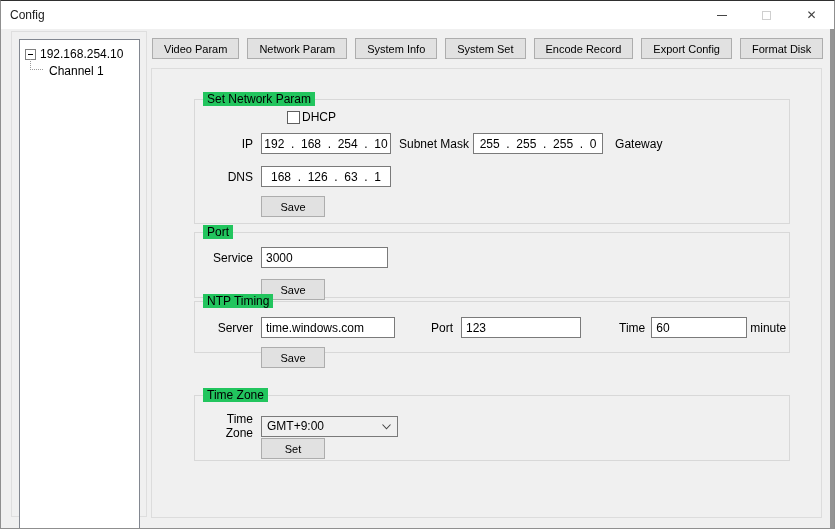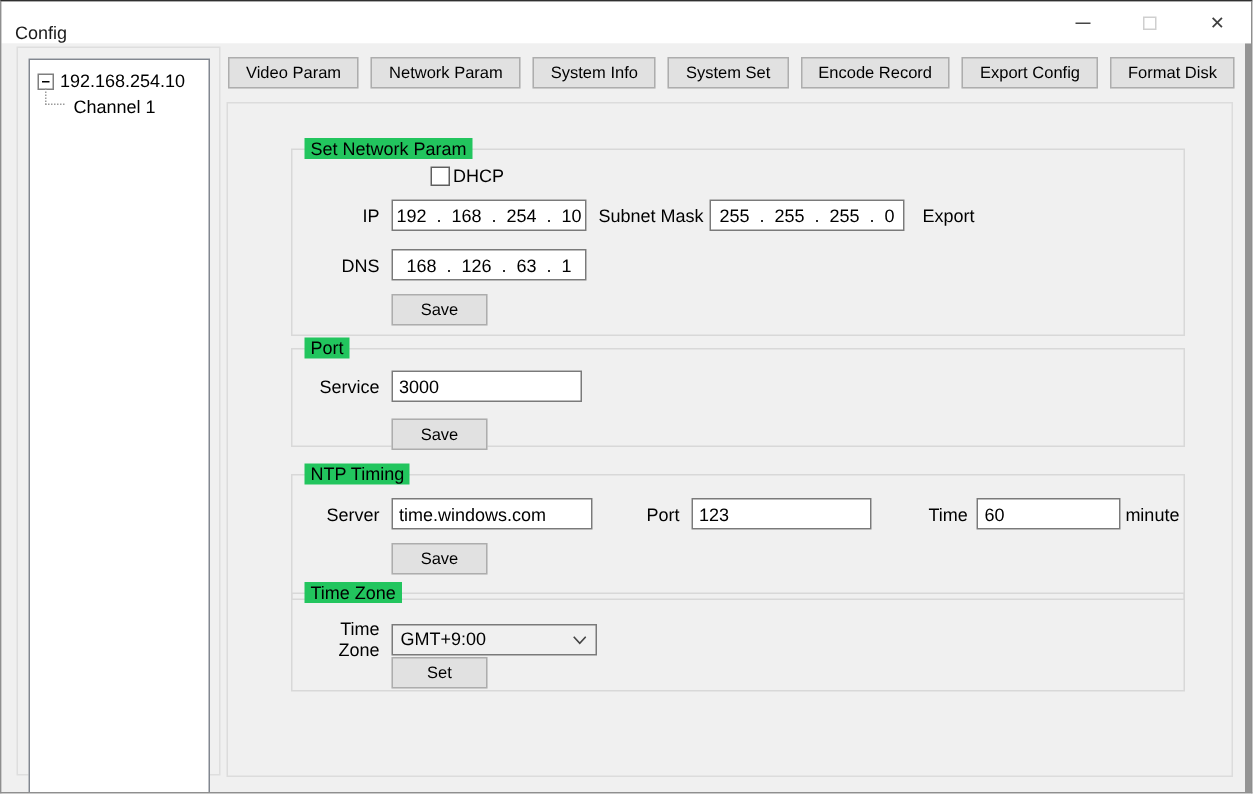--- a/index.html
+++ b/index.html
@@ -5,21 +5,21 @@
   * { margin:0; padding:0; box-sizing:border-box; }
   html,body { background:#cfcfcf; }
   body { font-family:"Liberation Sans","DejaVu Sans",sans-serif; font-size:12px; color:#000; }
 
   .window {
     position:relative; width:835px; height:529px; background:#f0f0f0;
     border:1px solid #8f8f8f; border-top:1px solid #2f2f2f; overflow:hidden;
   }
 
   
-  .titlebar { position:relative; height:28px; background:#ffffff; display:flex; align-items:flex-end; }
+  .titlebar { position:relative; height:28px; background:#ffffff; display:flex; align-items:center; }
   .titlebar .title { margin-left:9px; font-size:12px; color:#1a1a1a; }
   .tb-controls { position:absolute; right:0; top:0; height:28px; display:flex; }
   .ctrl { width:45px; height:28px; display:flex; align-items:center; justify-content:center; cursor:default; }
   .min-glyph { width:10px; height:1px; background:#464646; display:block; }
   .max-glyph { width:9px; height:9px; border:1px solid #cfcfcf; display:block; }
   .close-glyph { font-size:12px; color:#3f3f3f; line-height:1; }
 
   .bodyarea { position:relative; width:100%; height:501px; background:#f0f0f0; }
   .right-edge { position:absolute; right:0; top:0; width:4px; height:100%; background:#949494; }
 
@@ -41,21 +41,21 @@
          color:#000; height:21px; padding:0 11px; display:flex; align-items:center; justify-content:center; cursor:default; }
   .toolbar .btn { height:21px; }
 
   
   .main-panel { position:absolute; left:150px; top:39px; width:671px; height:450px; border:1px solid #dcdcdc; background:#f0f0f0; }
 
   .groupbox { position:absolute; left:42px; width:596px; border:1px solid #d8d8d8; }
   .legend { position:absolute; top:-8px; left:8px; background:#22c55e; padding:0 4px; font-size:12px; }
   .g-network { top:30px; height:125px; }
   .g-port    { top:163px; height:66px; }
-  .g-ntp     { top:247px; height:84px; }
+  .g-ntp     { top:232px; height:52px; }
   .g-tz      { top:326px; height:66px; }
 
   .row { position:absolute; left:8px; right:2px; display:flex; align-items:center; }
   .lbl { text-align:right; }
   .lbl-col { width:50px; flex:0 0 auto; margin-right:8px; }
 
   .ipfield { width:130px; height:21px; background:#fff; border:1px solid #7a7a7a;
              display:flex; align-items:center; justify-content:center; font-size:12px; white-space:pre; }
   .txt { height:21px; background:#fff; border:1px solid #7a7a7a; font-family:inherit; font-size:12px; padding:0 4px; }
 
@@ -126,21 +126,21 @@
         <div class="dhcp-row">
           <input type="checkbox" class="chk" style="">
           <span>DHCP</span>
         </div>
 
         <div class="row" style="top:33px;">
           <span class="lbl lbl-col">IP</span>
           <div class="ipfield">192  .  168  .  254  .  10</div>
           <span class="lbl mleft8">Subnet Mask</span>
           <div class="ipfield" style="margin-left:4px;">255  .  255  .  255  .  0</div>
-          <span class="lbl" style="margin-left:12px;">Export</span>
+          <span class="lbl" style="margin-left:12px;">Gateway</span>
         </div>
 
         <div class="row" style="top:66px;">
           <span class="lbl lbl-col">DNS</span>
           <div class="ipfield">168  .  126  .  63  .  1</div>
         </div>
 
         <button class="btn save-btn" style="top:96px;">Save</button>
       </div>
 

